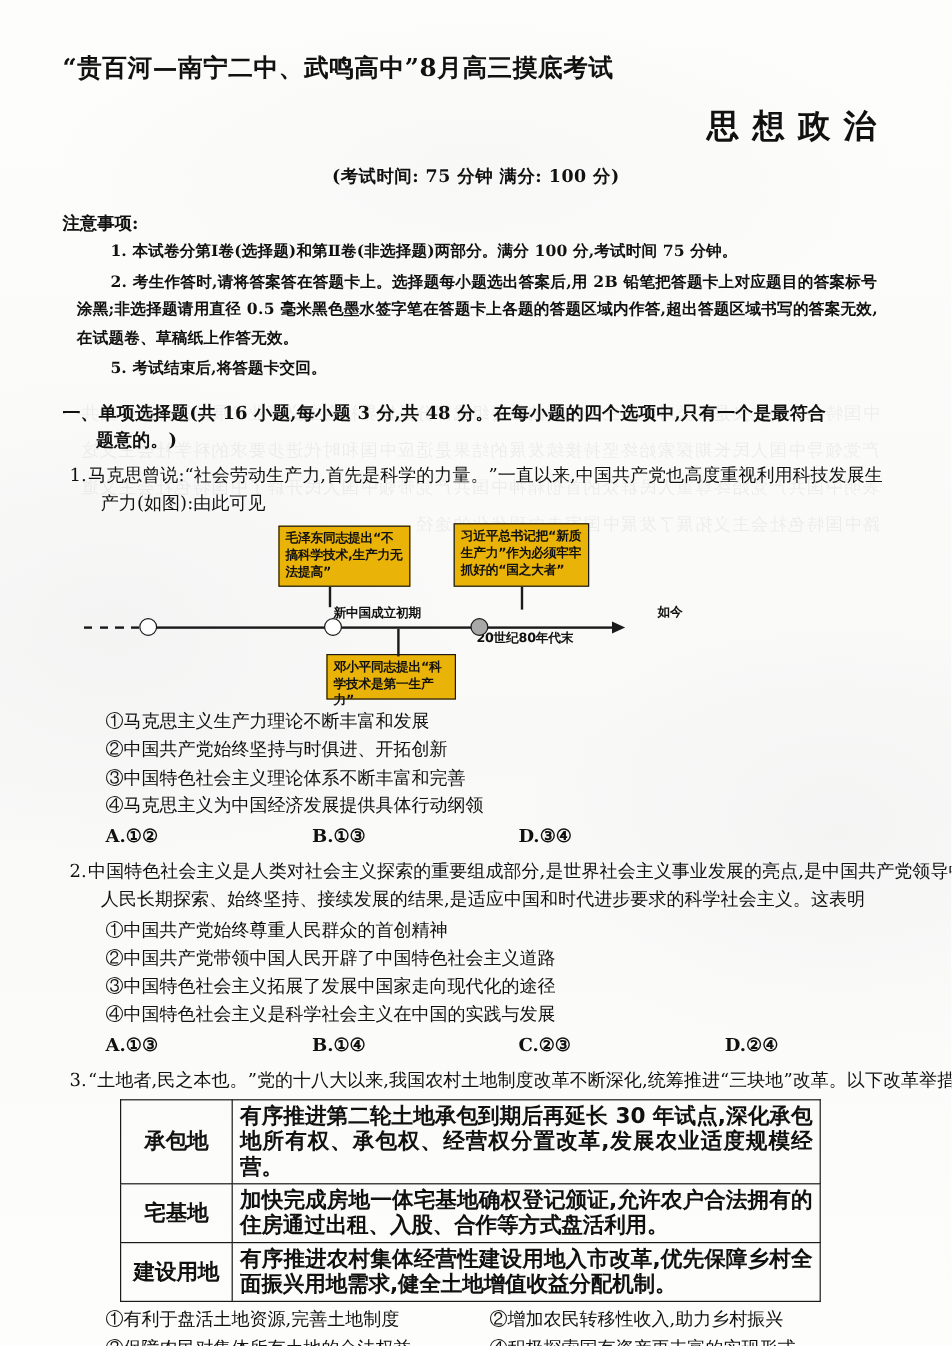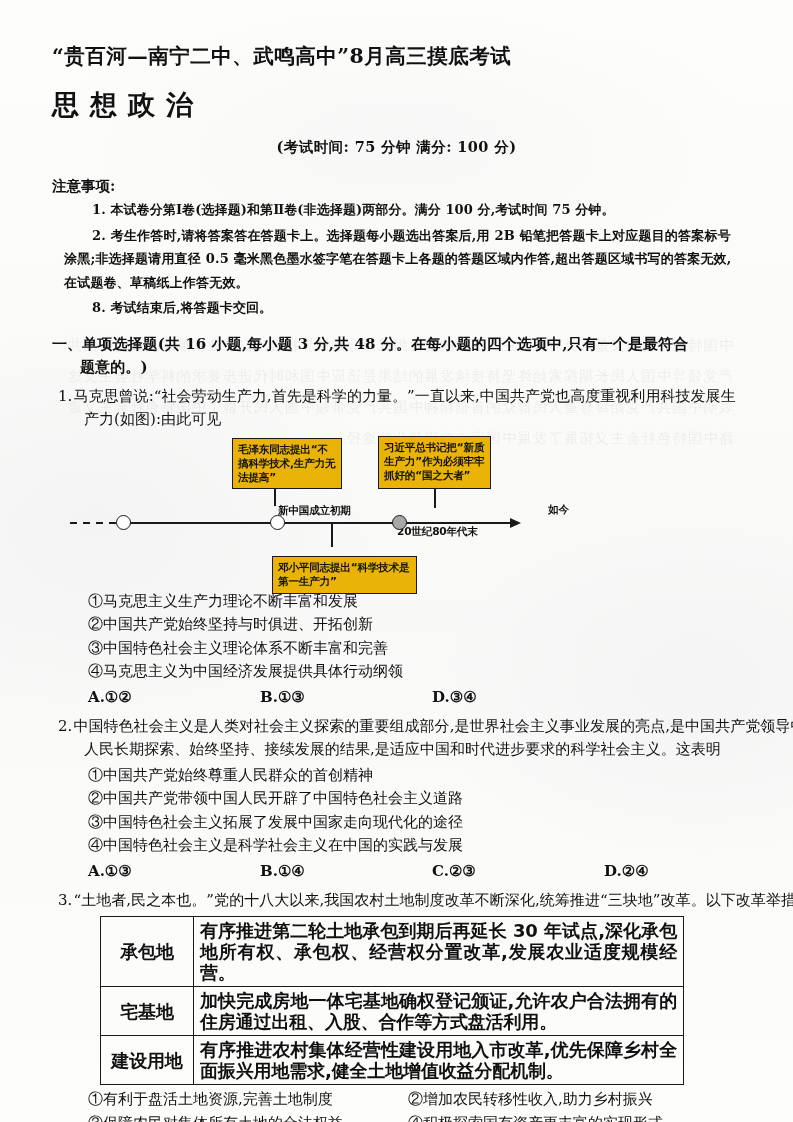--- a/index.html
+++ b/index.html
@@ -53,21 +53,21 @@
   
   .doc-title {
     text-align: left;
     font-size: 20.5px;
     font-weight: bold;
     letter-spacing: .5px;
     margin-top: 42px;
     white-space: nowrap;
   }
   .subject-title {
-    text-align: left;
+    text-align: right;
     font-size: 27px;
     font-weight: bold;
     letter-spacing: 11px;
     margin-top: 17px;
     font-family: Liberation Serif, serif;
   }
   .exam-meta {
     text-align: center;
     font-size: 14.5px;
     font-weight: bold;
@@ -161,21 +161,21 @@
     font-size: 10.6px;
     font-weight: bold;
     line-height: 14.2px;
     padding: 3px 4px 3px 5px;
     box-sizing: border-box;
     font-family: "DejaVu Sans", "Liberation Sans", sans-serif;
     letter-spacing: -.2px;
   }
   .tl-box.b1 { left: 180px; top: 2px;  width: 110px; height: 51px; }
   .tl-box.b2 { left: 326px; top: 0px;  width: 113px; height: 53px; }
-  .tl-box.b3 { left: 220px; top: 120px; width: 145px; height: 38px; }
+  .tl-box.b3 { left: 220px; top: 109px; width: 108px; height: 38px; }
 
   .tl-stem {
     position: absolute;
     width: 1.6px;
     background: #1a1a1a;
   }
   .tl-stem.s1 { left: 222px; top: 53px;  height: 17px; }
   .tl-stem.s2 { left: 382px; top: 53px;  height: 19px; }
   .tl-stem.s3 { left: 279px; top: 88px;  height: 23px; }
 
@@ -266,21 +266,21 @@
 
   <div class="content">
 
     <div class="doc-title">“贵百河—南宁二中、武鸣高中”8月高三摸底考试</div>
     <div class="subject-title">思想政治</div>
     <div class="exam-meta">(考试时间: 75 分钟  满分: 100 分)</div>
 
     <div class="notice-head">注意事项:</div>
     <div class="notice-item">1. 本试卷分第Ⅰ卷(选择题)和第Ⅱ卷(非选择题)两部分。满分 100 分,考试时间 75 分钟。</div>
     <div class="notice-item emph">2. 考生作答时,请将答案答在答题卡上。选择题每小题选出答案后,用 2B 铅笔把答题卡上对应题目的答案标号涂黑;非选择题请用直径 0.5 毫米黑色墨水签字笔在答题卡上各题的答题区域内作答,超出答题区域书写的答案无效,在试题卷、草稿纸上作答无效。</div>
-    <div class="notice-item">8. 考试结束后,将答题卡交回。</div>
+    <div class="notice-item">5. 考试结束后,将答题卡交回。</div>
 
     <div class="section-head">
       <span>一、单项选择题(共 16 小题,每小题 3 分,共 48 分。在每小题的四个选项中,只有一个是最符合</span>
       <span class="cont">题意的。)</span>
     </div>
 
     <div class="question">
       <div class="q-stem">
         <span class="num">1.</span><span>马克思曾说:“社会劳动生产力,首先是科学的力量。”一直以来,中国共产党也高度重视利用科技发展生产力(如图):由此可见</span>
       </div>

